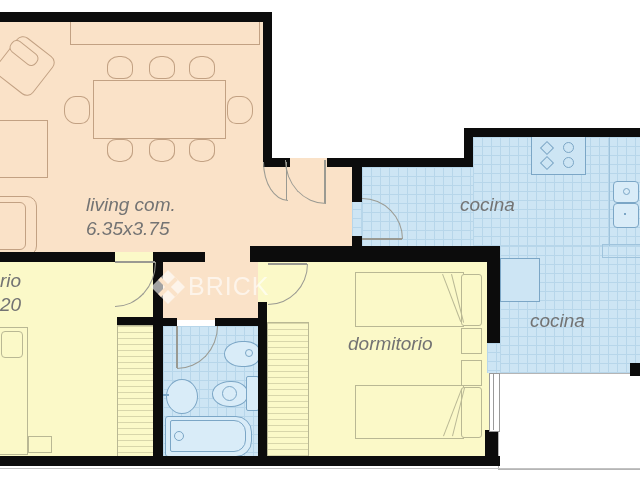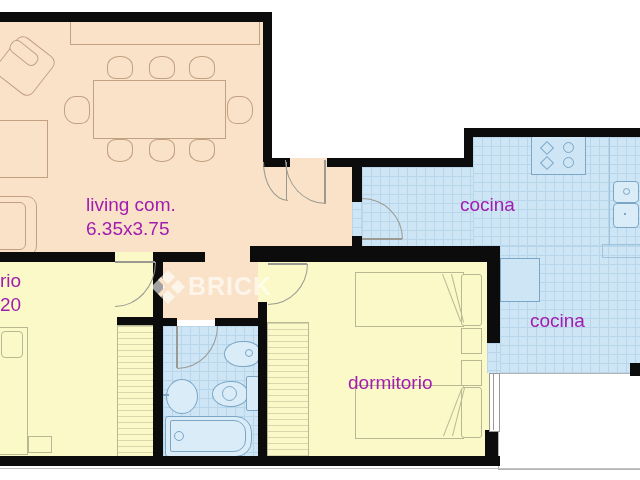--- a/index.html
+++ b/index.html
@@ -22,25 +22,25 @@
   .chair{border:1px solid #c2a183;background:#fae2c8;border-radius:45% 45% 35% 35%;z-index:10;}
   .hatch{background-image:repeating-linear-gradient(180deg,#d8d6aa 0 1px,transparent 1px 6px);}
   
   .arc{z-index:40;background:transparent;}
   .arc.bl{border-left:1px solid #9a9a92;border-bottom:1px solid #9a9a92;border-radius:0 0 0 100%;}
   .arc.br{border-right:1px solid #9a9a92;border-bottom:1px solid #9a9a92;border-radius:0 0 100% 0;}
   .arc.tr{border-right:1px solid #9a9a92;border-top:1px solid #9a9a92;border-radius:0 100% 0 0;}
   .leaf{background:#9a9a92;z-index:40;}
   .thinline{background:#9fc3dc;z-index:11;}
   
-  .lbl{z-index:50;color:#a21caf;font-size:19px;line-height:24px;white-space:nowrap;}
+  .lbl{z-index:50;color:#737373;font-size:19px;line-height:24px;white-space:nowrap;font-style:italic;}
   .lbl span{display:block;}
   
   .wm{z-index:60;display:flex;align-items:center;color:rgba(255,255,255,0.62);}
-  .wm-text{font-size:25px;font-weight:bold;letter-spacing:1px;}
+  .wm-text{font-size:25px;font-weight:normal;letter-spacing:1px;}
   .wm-diamond{width:24px;height:24px;transform:rotate(45deg);background:rgba(255,255,255,0.62);
               position:relative;margin:0 8px 0 0;}
   .wm-diamond::before{content:"";position:absolute;left:0;top:10px;width:24px;height:4px;background:#fae2c8;}
   .wm-diamond::after{content:"";position:absolute;left:10px;top:0;width:4px;height:24px;background:#fae2c8;}
   .fold{background:#b9b894;height:1px;transform-origin:left top;z-index:11;}
   .grayline{background:#c2c2c2;z-index:5;}
 </style>
 </head>
 <body>
 
@@ -162,21 +162,21 @@
   <div class="abs lbl" style="left:86px;top:193px;">
     <span>living com.</span>
     <span>6.35x3.75</span>
   </div>
   <div class="abs lbl" style="left:460px;top:193px;">
     <span>cocina</span>
   </div>
   <div class="abs lbl" style="left:530px;top:309px;">
     <span>cocina</span>
   </div>
-  <div class="abs lbl" style="left:348px;top:332px;margin-top:39px;">
+  <div class="abs lbl" style="left:348px;top:332px;">
     <span>dormitorio</span>
   </div>
   <div class="abs lbl" style="left:0;top:269px;">
     <span>rio</span>
     <span>20</span>
   </div>
 
   <div class="abs wm" style="left:156px;top:272px;">
     <div class="wm-diamond"></div>
     <div class="wm-text">BRICK</div>

